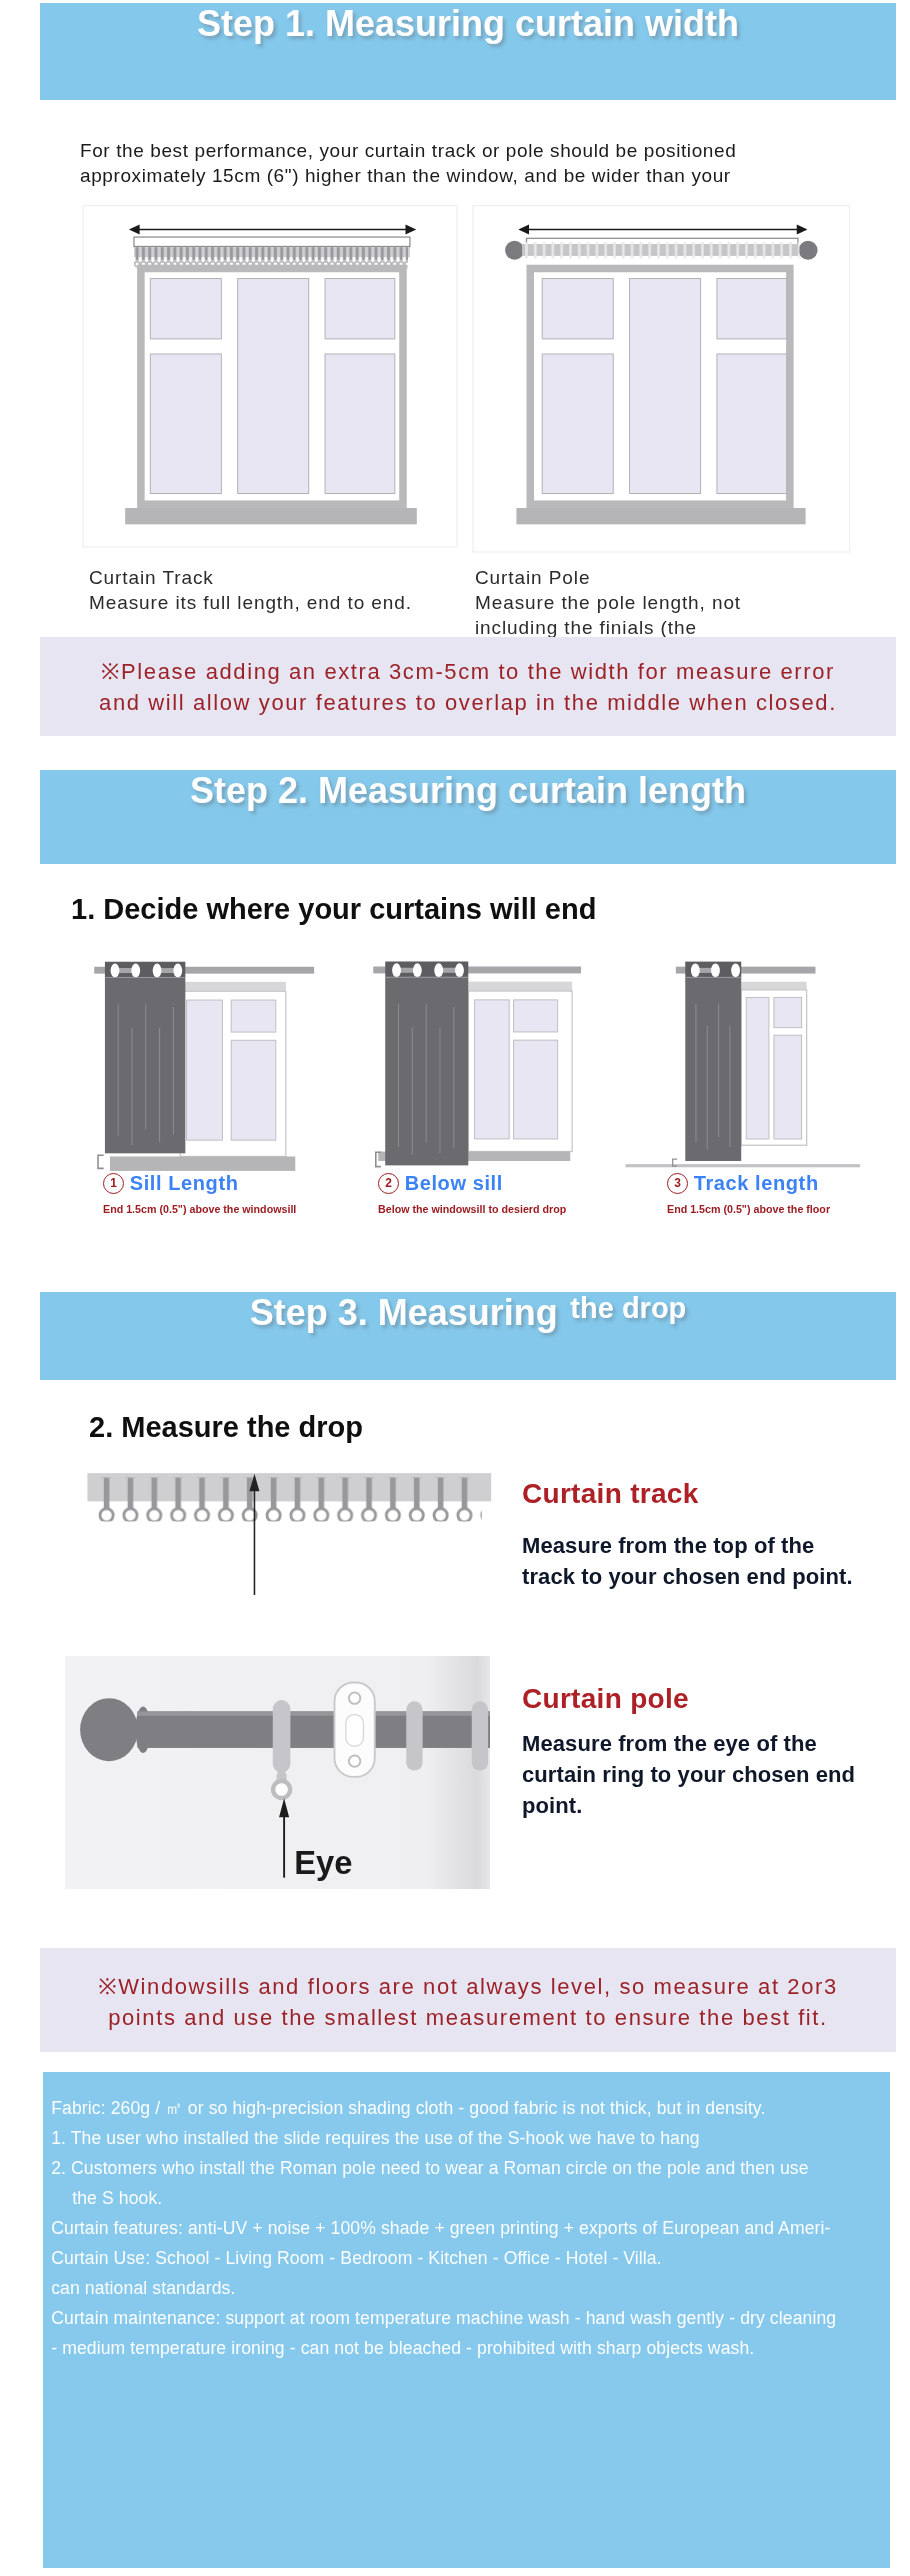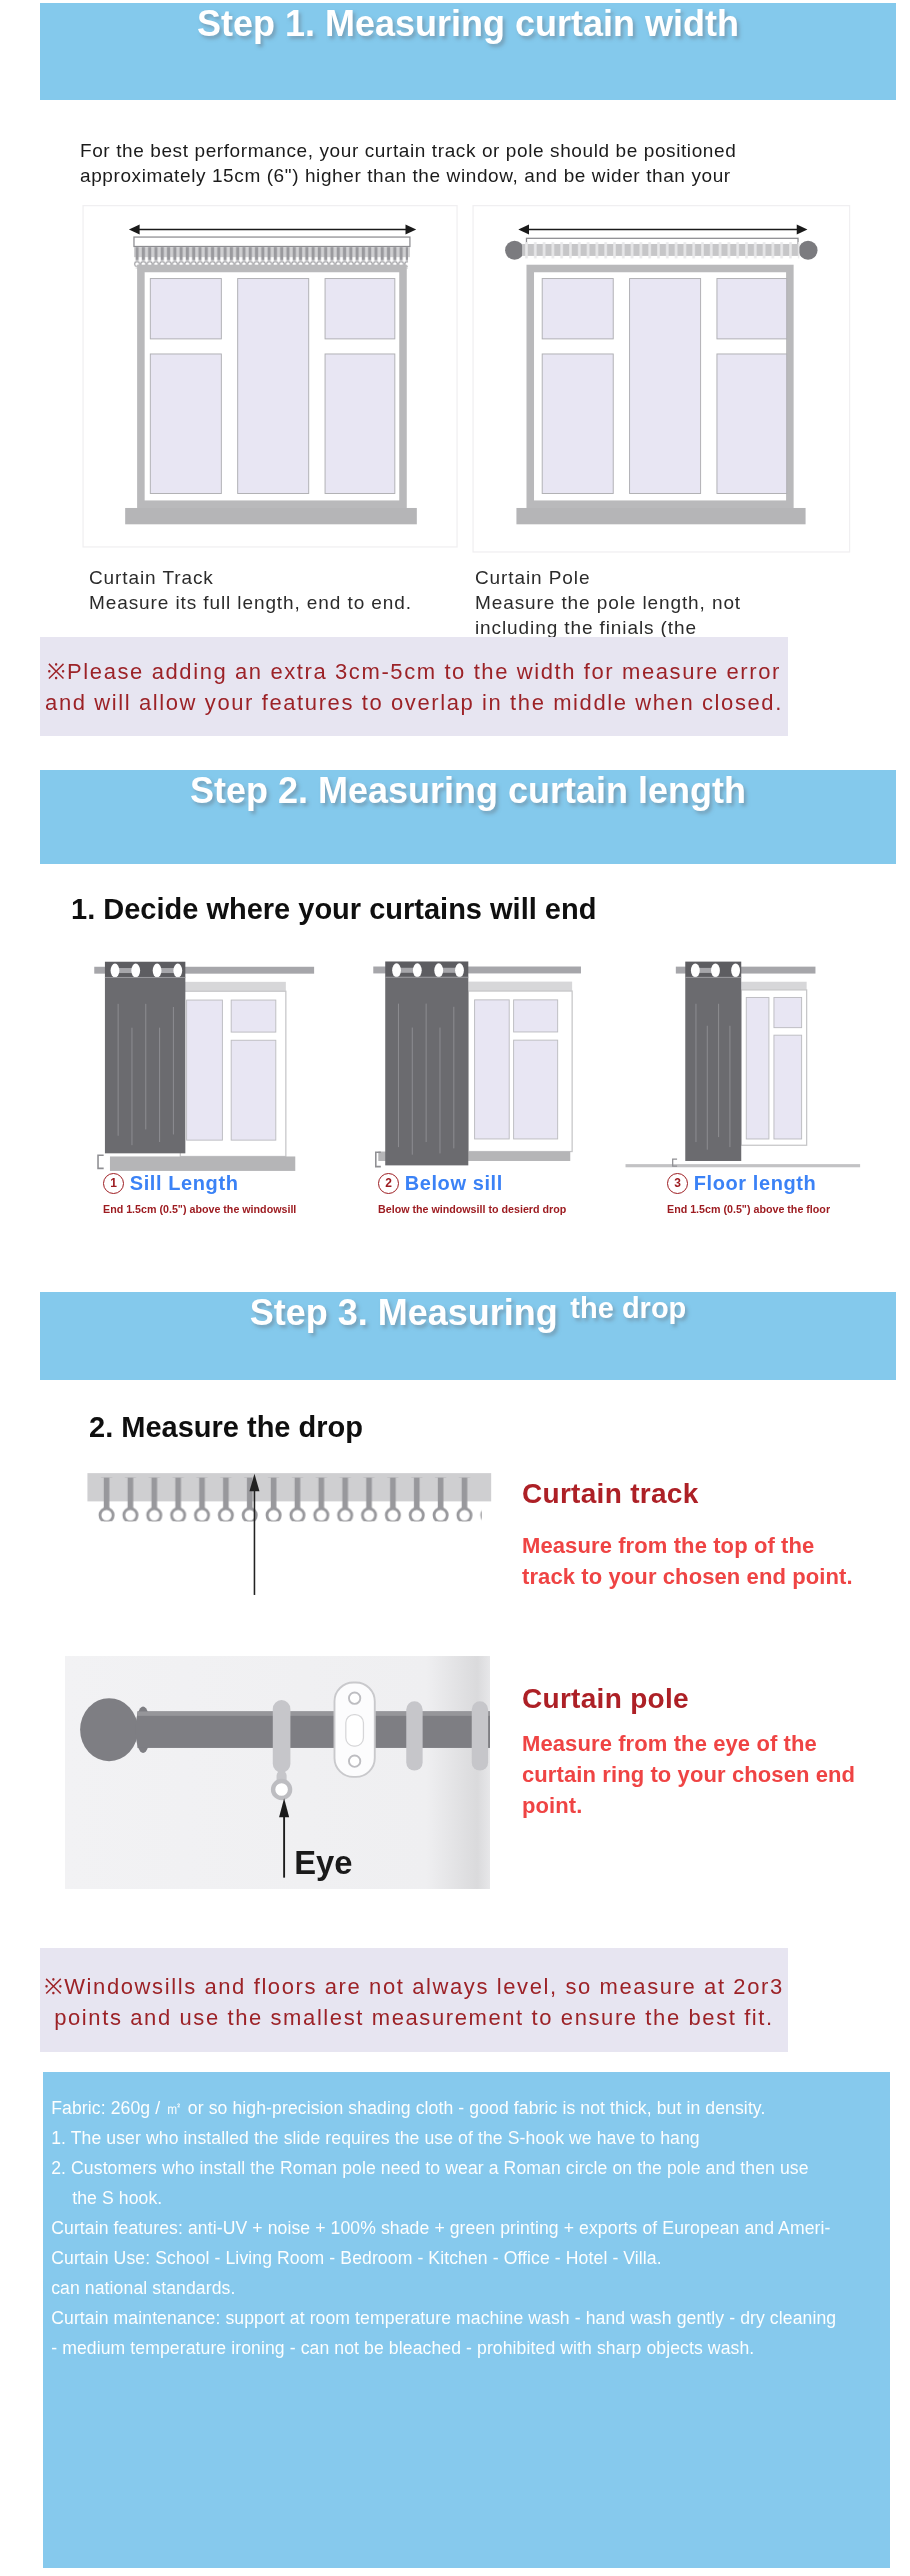--- a/index.html
+++ b/index.html
@@ -11,31 +11,31 @@
           display:flex;justify-content:center;}
   .banner-title{color:#ffffff;font-weight:bold;font-size:36px;letter-spacing:0px;
           text-shadow:2.5px 3.1px 3.8px rgba(105,128,144,.55);white-space:nowrap;}
   .banner-title-sub{color:#ffffff;font-weight:bold;font-size:29px;margin-left:12.6px;
           text-shadow:2.5px 3.1px 3.8px rgba(105,128,144,.55);white-space:nowrap;}
   
   .intro{color:#1b1b1b;font-size:19px;letter-spacing:0.6px;line-height:24.5px;white-space:nowrap;}
   .caption{color:#2b2b2b;font-size:19px;letter-spacing:0.9px;line-height:25px;white-space:nowrap;}
   .heading{color:#0f0f0f;font-size:29px;font-weight:bold;letter-spacing:0px;white-space:nowrap;}
   
-  .note-box{position:absolute;left:40px;width:748px;background:#e7e5f1;text-align:center;}
+  .note-box{position:absolute;left:40px;width:856px;background:#e7e5f1;text-align:center;}
   .note-line{color:#9c2227;font-size:22px;letter-spacing:1.6px;line-height:31px;white-space:nowrap;}
   
   .opt-title-row{display:flex;align-items:center;gap:5.7px;}
   .cnum{display:inline-block;width:19px;height:19px;border:1.3px solid #9d1c21;border-radius:50%;
         color:#9d1c21;font-size:12px;font-weight:bold;text-align:center;line-height:18px;}
   .opt-title{color:#3b82f6;font-size:20px;font-weight:bold;letter-spacing:0.6px;white-space:nowrap;}
   .opt-desc{color:#9d1c21;font-size:10.7px;font-weight:bold;letter-spacing:0px;margin-top:8.2px;white-space:nowrap;}
   
   .red-h{color:#ad2026;font-size:28px;font-weight:bold;letter-spacing:0.3px;white-space:nowrap;}
-  .red-b{color:#ef4444;font-size:22px;font-weight:bold;letter-spacing:0.1px;line-height:31px;white-space:nowrap;}
+  .red-b{color:#0f172a;font-size:22px;font-weight:bold;letter-spacing:0.1px;line-height:31px;white-space:nowrap;}
   
   .info-box{position:absolute;left:43px;top:2072px;width:847px;height:496px;background:#86c9ed;}
   .info-inner{padding:21.4px 11.3px 0 8.2px;}
   .info-line{color:#fdfefe;font-size:17.6px;line-height:30px;letter-spacing:0.1px;white-space:nowrap;}
   .info-line.indent{padding-left:21px;}
   svg{display:block;}
 </style>
 </head>
 <body>
 
@@ -252,21 +252,21 @@
   <div class="abs" style="left:378px;top:1172px;">
     <div class="opt-title-row">
       <span class="cnum">2</span>
       <span class="opt-title">Below sill</span>
     </div>
     <div class="opt-desc">Below the windowsill to desierd drop</div>
   </div>
   <div class="abs" style="left:667px;top:1172px;">
     <div class="opt-title-row">
       <span class="cnum">3</span>
-      <span class="opt-title">Floor length</span>
+      <span class="opt-title">Track length</span>
     </div>
     <div class="opt-desc">End 1.5cm (0.5") above the floor</div>
   </div>
 
   <div class="banner" style="top:1292px;height:88px;box-sizing:border-box;">
     <div class="banner-title">Step 3. Measuring</div>
     <div class="banner-title-sub">the drop</div>
   </div>
 
   <div class="abs heading" style="left:89px;top:1411px;">2. Measure the drop</div>

